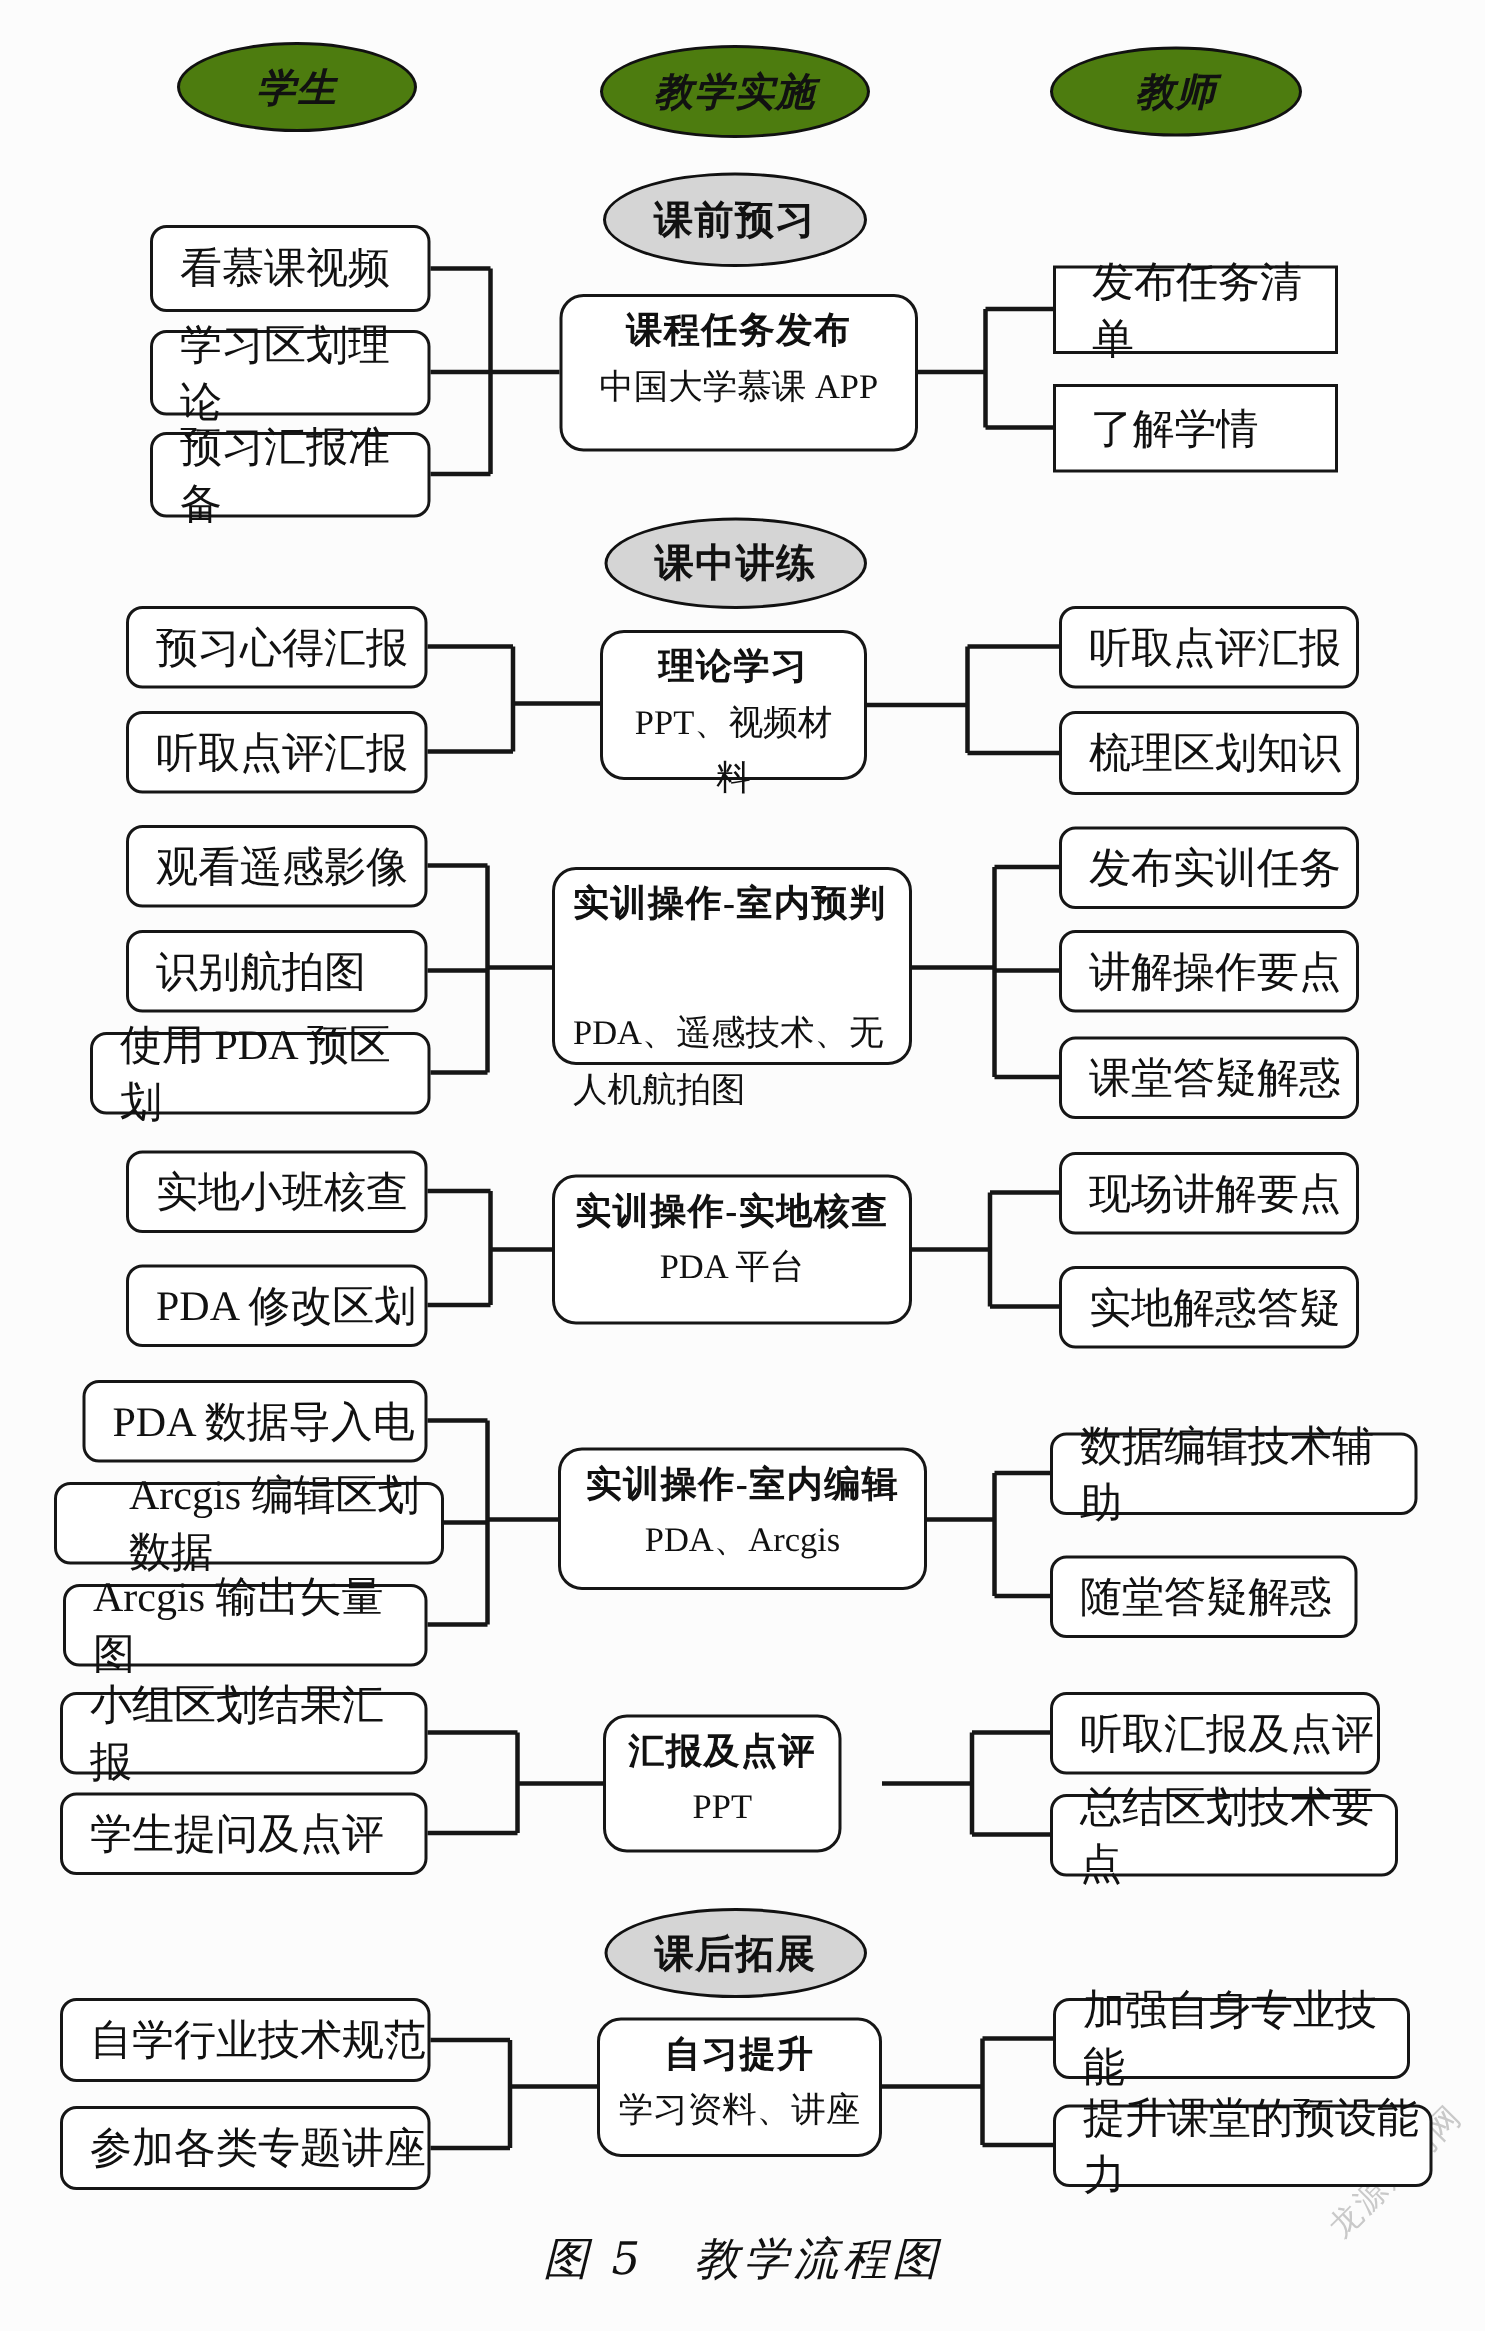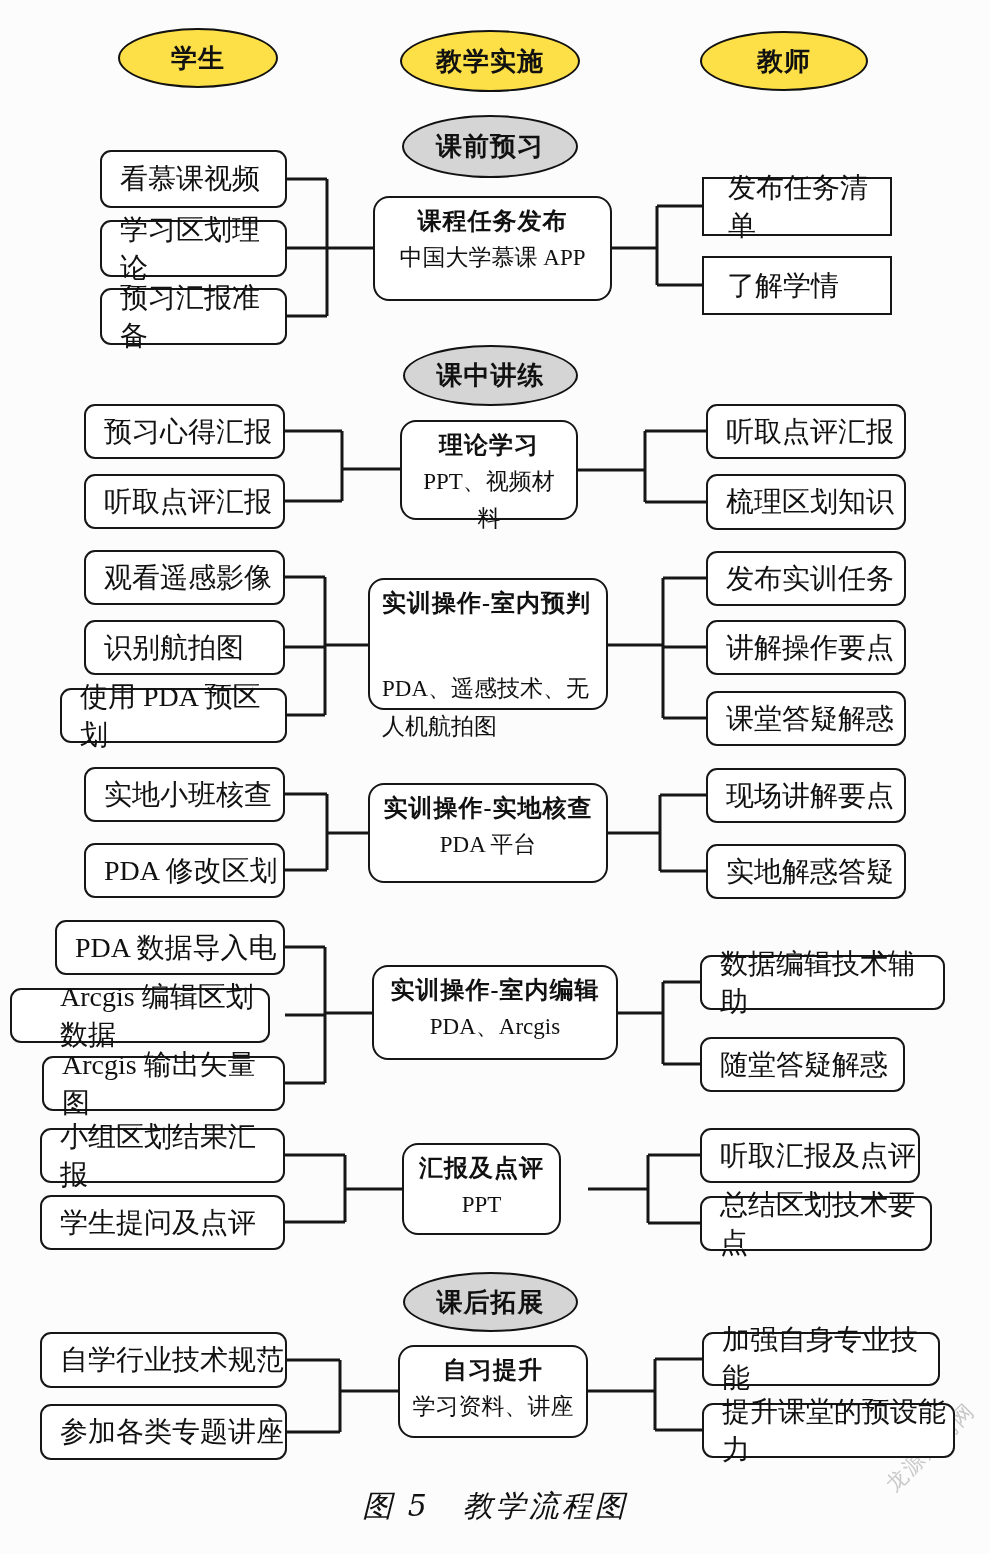--- a/index.html
+++ b/index.html
@@ -12,21 +12,21 @@
     overflow:hidden;
   }
   .canvas{position:absolute;left:0;top:0;width:990px;height:1554px;}
   svg.wires{position:absolute;left:0;top:0;width:990px;height:1554px;z-index:1;}
   .node{position:absolute;z-index:2;box-sizing:border-box;background:#fff;}
   .ellipse{
     border:2.5px solid #111;border-radius:50%;
     display:flex;align-items:center;justify-content:center;
     font-weight:bold;font-size:26px;letter-spacing:1px;
   }
-  .ellipse.dark{background:#fde047;}
+  .ellipse.dark{background:#4d7c0f;font-style:italic;}
   .ellipse.light{background:#d5d5d5;}
   .box{
     border:2.5px solid #161616;
     display:flex;align-items:center;
     font-size:28px;
     padding-left:18px;
   }
   .box.rounded{border-radius:11px;}
   .box.square{border-radius:0;padding-left:24px;}
   .proc{
@@ -175,21 +175,21 @@
   <div class="node box rounded" style="left:706px;top:768px;width:200px;height:55px;">
     <span>现场讲解要点</span>
   </div>
   <div class="node box rounded" style="left:706px;top:844px;width:200px;height:55px;">
     <span>实地解惑答疑</span>
   </div>
 
   <div class="node box rounded" style="left:55px;top:920px;width:230px;height:55px;">
     <span>PDA 数据导入电</span>
   </div>
-  <div class="node box rounded" style="left:10px;top:988px;width:260px;height:55px;padding-left:48px;">
+  <div class="node box rounded" style="left:36px;top:988px;width:260px;height:55px;padding-left:48px;">
     <span>Arcgis 编辑区划数据</span>
   </div>
   <div class="node box rounded" style="left:42px;top:1056px;width:243px;height:55px;">
     <span>Arcgis 输出矢量图</span>
   </div>
   <div class="node proc" style="left:372px;top:965px;width:246px;height:95px;">
     <div class="t">实训操作-室内编辑</div>
     <div class="s">PDA、Arcgis</div>
   </div>
   <div class="node box rounded" style="left:700px;top:955px;width:245px;height:55px;">

